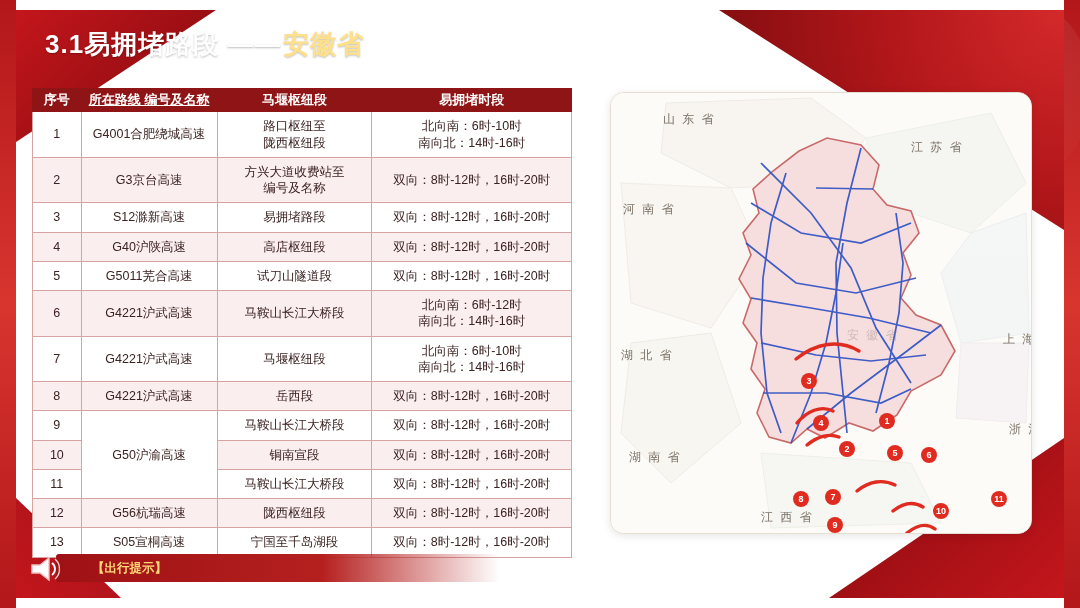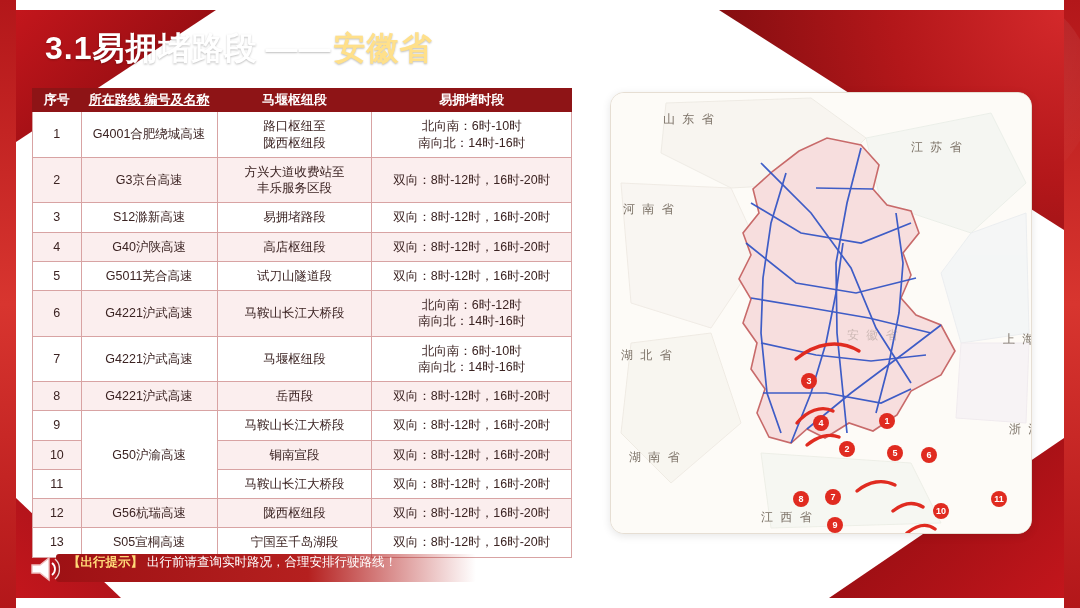--- a/index.html
+++ b/index.html
@@ -74,21 +74,21 @@
     width: 105px; height: 100px;
     background: linear-gradient(45deg, #c3161c 0%, #a5121a 100%);
     clip-path: polygon(0 100%, 0 0, 100% 100%);
   }
 
   
   .title {
     position: absolute;
     left: 45px;
     top: 27px;
-    font-size: 32px;
+    font-size: 26px;
     font-weight: bold;
     color: #ffffff;
     letter-spacing: 1px;
     white-space: nowrap;
     z-index: 5;
     text-shadow: 0 1px 2px rgba(0,0,0,.25);
   }
   .title .dash {
     display: inline-block;
     margin: 0 2px 0 8px;
@@ -169,21 +169,23 @@
   
   .footer {
     position: absolute;
     left: 56px;
     bottom: 26px;
     width: 420px;
     height: 28px;
     background: linear-gradient(90deg, #9e1114 0%, #b5201f 60%, rgba(181,32,31,0) 100%);
     border-radius: 3px;
     display: flex;
+    align-items: center;
     z-index: 7;
+    padding-left: 24px;
   }
   .footer .tip-label {
     color: #ffd978;
     font-size: 12.5px;
     font-weight: bold;
     margin-left: 12px;
   }
   .footer .tip-text {
     color: #ffffff;
     font-size: 12.5px;
@@ -233,21 +235,21 @@
           <td>G4001合肥绕城高速</td>
           <td>路口枢纽至
 陇西枢纽段</td>
           <td>北向南：6时-10时
 南向北：14时-16时</td>
         </tr>
         <tr>
           <td>2</td>
           <td>G3京台高速</td>
           <td>方兴大道收费站至
-丰乐服务区段</td>
+编号及名称</td>
           <td>双向：8时-12时，16时-20时</td>
         </tr>
         <tr>
           <td>3</td>
           <td>S12滁新高速</td>
           <td>易拥堵路段</td>
           <td>双向：8时-12时，16时-20时</td>
         </tr>
         <tr>
           <td>4</td>
@@ -411,16 +413,15 @@
   </div>
 
   <svg class="horn" viewBox="0 0 34 34">
     <path d="M6 13 L14 13 L23 6 L23 28 L14 21 L6 21 Z" fill="#ffffff" stroke="#f0c0c0" stroke-width="1.4"></path>
     <path d="M26 11 C30 14, 30 20, 26 23" fill="none" stroke="#ffffff" stroke-width="1.8"></path>
     <path d="M29 7 C35 12, 35 22, 29 27" fill="none" stroke="#ffffff" stroke-width="1.4" opacity=".8"></path>
   </svg>
 
   <div class="footer">
     <span class="tip-label">【出行提示】</span>
-    <span class="tip-text">出行前请查询实时路况，合理安排行驶路线！</span>
   </div>
 
 </div>
 
 </body></html>

